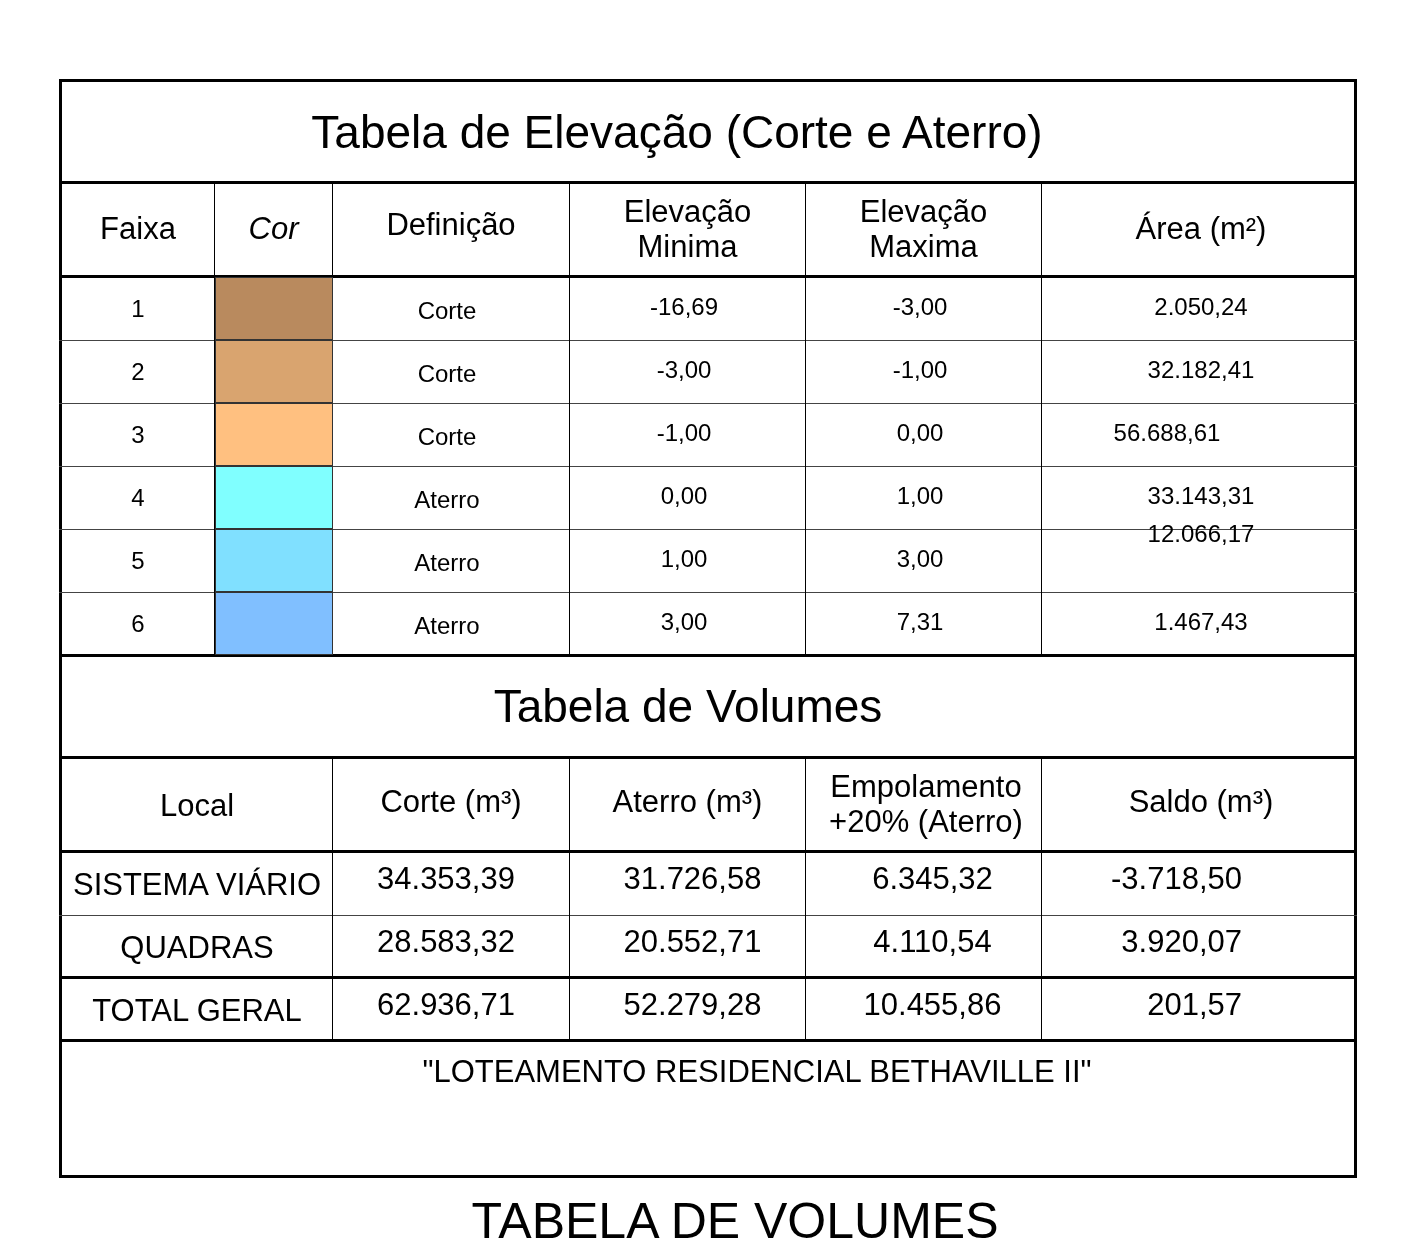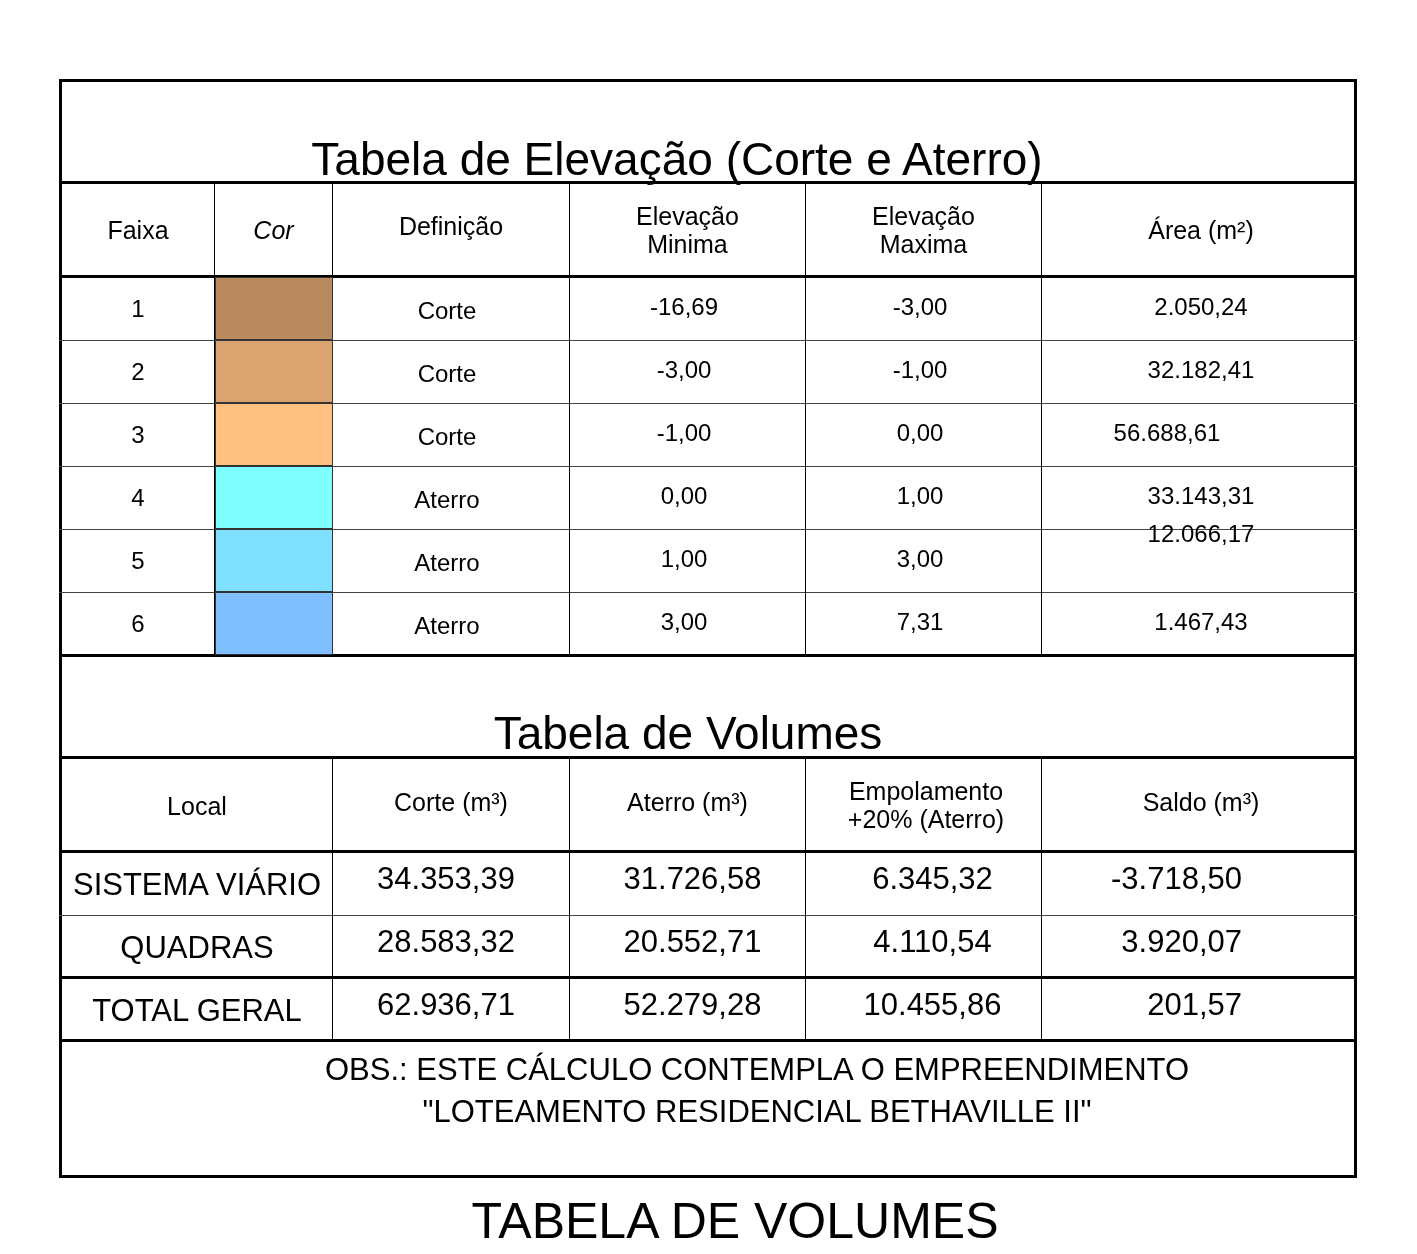--- a/index.html
+++ b/index.html
@@ -3,22 +3,22 @@
 <meta charset="utf-8">
 <style>
   html, body { margin:0; padding:0; background:#ffffff; }
   body { width:1417px; height:1254px; position:relative; overflow:hidden;
          font-family:"Liberation Sans", sans-serif; color:#000; }
   .abs { position:absolute; }
   .hline { position:absolute; background:#000; }
   .vline { position:absolute; background:#000; }
   .cell { position:absolute; display:flex; align-items:center; justify-content:center;
           text-align:center; line-height:1.12; }
-  .title { font-size:46px;margin-top:27px; }
-  .hdr { font-size:25px; }
+  .title { font-size:46px; }
+  .hdr { font-size:31px; }
   .row { font-size:24px; }
   .vrow { font-size:31px; }
   .obs { font-size:31px; line-height:40px; text-align:center; }
   .swatch { position:absolute; box-sizing:border-box; border:1px solid #333; }
   .caption { font-size:50px; }
 </style>
 </head>
 <body>
 
 <div class="abs" style="left:59px; top:79px; width:1298px; height:1099px; box-sizing:border-box; border:3px solid #000;"></div>
@@ -133,17 +133,16 @@
     <div class="cell vrow" style="left:62px; top:981px; width:270px; height:60px; white-space:nowrap;">TOTAL GERAL</div>
     <div class="cell vrow" style="left:333px; top:975px; width:226px; height:60px;">62.936,71</div>
     <div class="cell vrow" style="left:580px; top:975px; width:225px; height:60px;">52.279,28</div>
     <div class="cell vrow" style="left:820px; top:975px; width:225px; height:60px;">10.455,86</div>
     <div class="cell vrow" style="left:1042px; top:975px; width:300px; height:60px; justify-content:flex-end; padding-right:0;">
       <span style="margin-right:100px;">201,57</span>
     </div>
   </div>
 
 <div class="abs obs" style="left:62px; top:1050px; width:1295px;">
-  <div style="padding-left:95px;">OBS.: ESTE CÁLCULO CONTEMPLA O EMPREENDIMENTO</div>
   <div style="padding-left:95px; margin-top:2px;">"LOTEAMENTO RESIDENCIAL BETHAVILLE II"</div>
 </div>
 
 <div class="cell caption" style="left:335px; top:1192px; width:800px; height:58px;">TABELA DE VOLUMES</div>
 
 </body></html>

